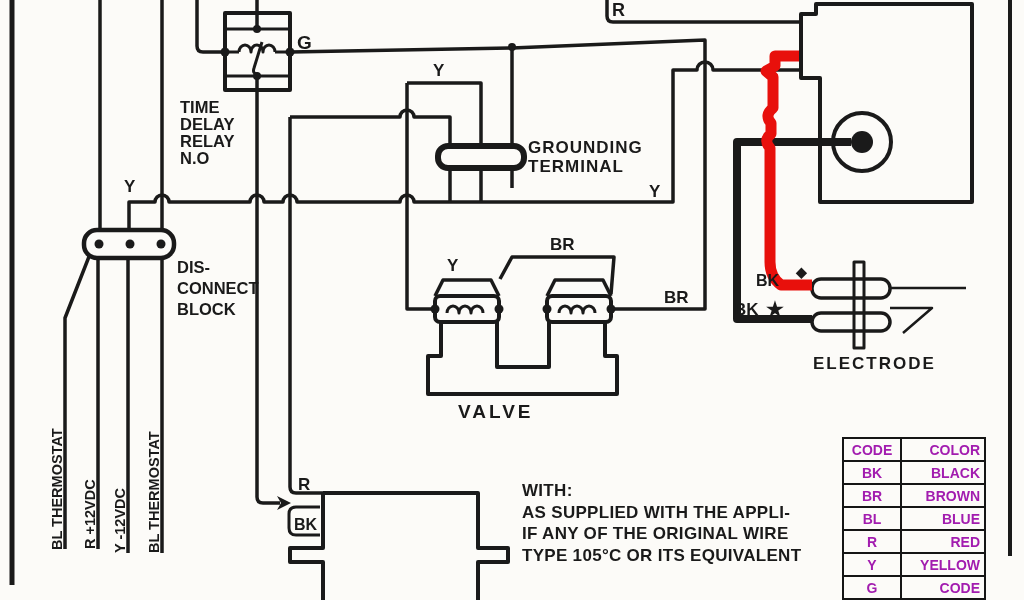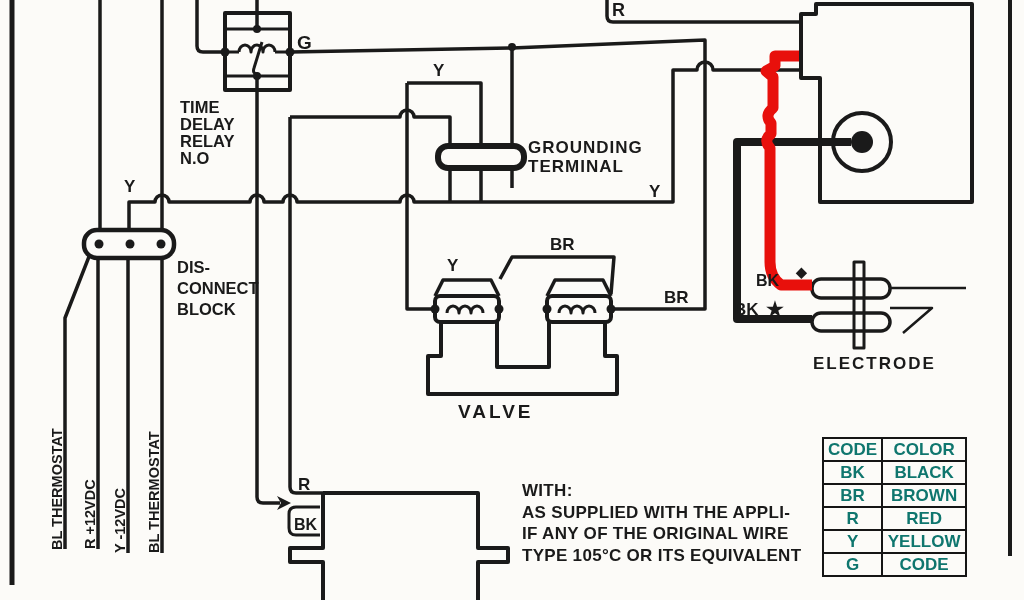--- a/index.html
+++ b/index.html
@@ -3,26 +3,26 @@
 <meta charset="utf-8">
 <style>
   html,body{margin:0;padding:0;}
   body{width:1024px;height:600px;overflow:hidden;background:#e9e7e2;}
   #stage{position:relative;width:1024px;height:600px;overflow:hidden;background:#fcfbf8;
          font-family:"Liberation Sans", sans-serif;}
   #diagram-svg{position:absolute;left:0;top:0;}
   svg text{font-family:"Liberation Sans", sans-serif;font-weight:bold;fill:#1a1a1a;}
   .note-block{position:absolute;left:522px;top:480px;width:350px;color:#1a1a1a;
               font-weight:bold;font-size:17px;line-height:21.5px;letter-spacing:.3px;}
-  .legend{position:absolute;left:822px;top:437px;border-collapse:collapse;
-          color:#0f766e;font-weight:bold;font-size:17px;}
+  .legend{position:absolute;left:842px;top:437px;border-collapse:collapse;
+          color:#a21caf;font-weight:bold;font-size:14px;}
   .legend td,.legend th{border:2.5px solid #151515;height:21px;padding:0 4px;
           font-weight:bold;white-space:nowrap;}
   .legend .code{width:48px;text-align:center;}
-  .legend .color{width:74px;text-align:center;}
+  .legend .color{width:74px;text-align:right;}
 </style>
 </head>
 <body>
 
 <div id="stage">
 
 <svg id="diagram-svg" width="1024" height="600" viewBox="0 0 1024 600">
 
   <g stroke="#1a1a1a" stroke-width="3.5" fill="none" stroke-linejoin="round">
     <path d="M12,0 V585" stroke-width="5"></path>
@@ -156,20 +156,24 @@
     </tr>
     <tr>
       <td class="code">BK</td>
       <td class="color">BLACK</td>
     </tr>
     <tr>
       <td class="code">BR</td>
       <td class="color">BROWN</td>
     </tr>
     <tr>
+      <td class="code">BL</td>
+      <td class="color">BLUE</td>
+    </tr>
+    <tr>
       <td class="code">R</td>
       <td class="color">RED</td>
     </tr>
     <tr>
       <td class="code">Y</td>
       <td class="color">YELLOW</td>
     </tr>
     <tr>
       <td class="code">G</td>
       <td class="color">CODE</td>

